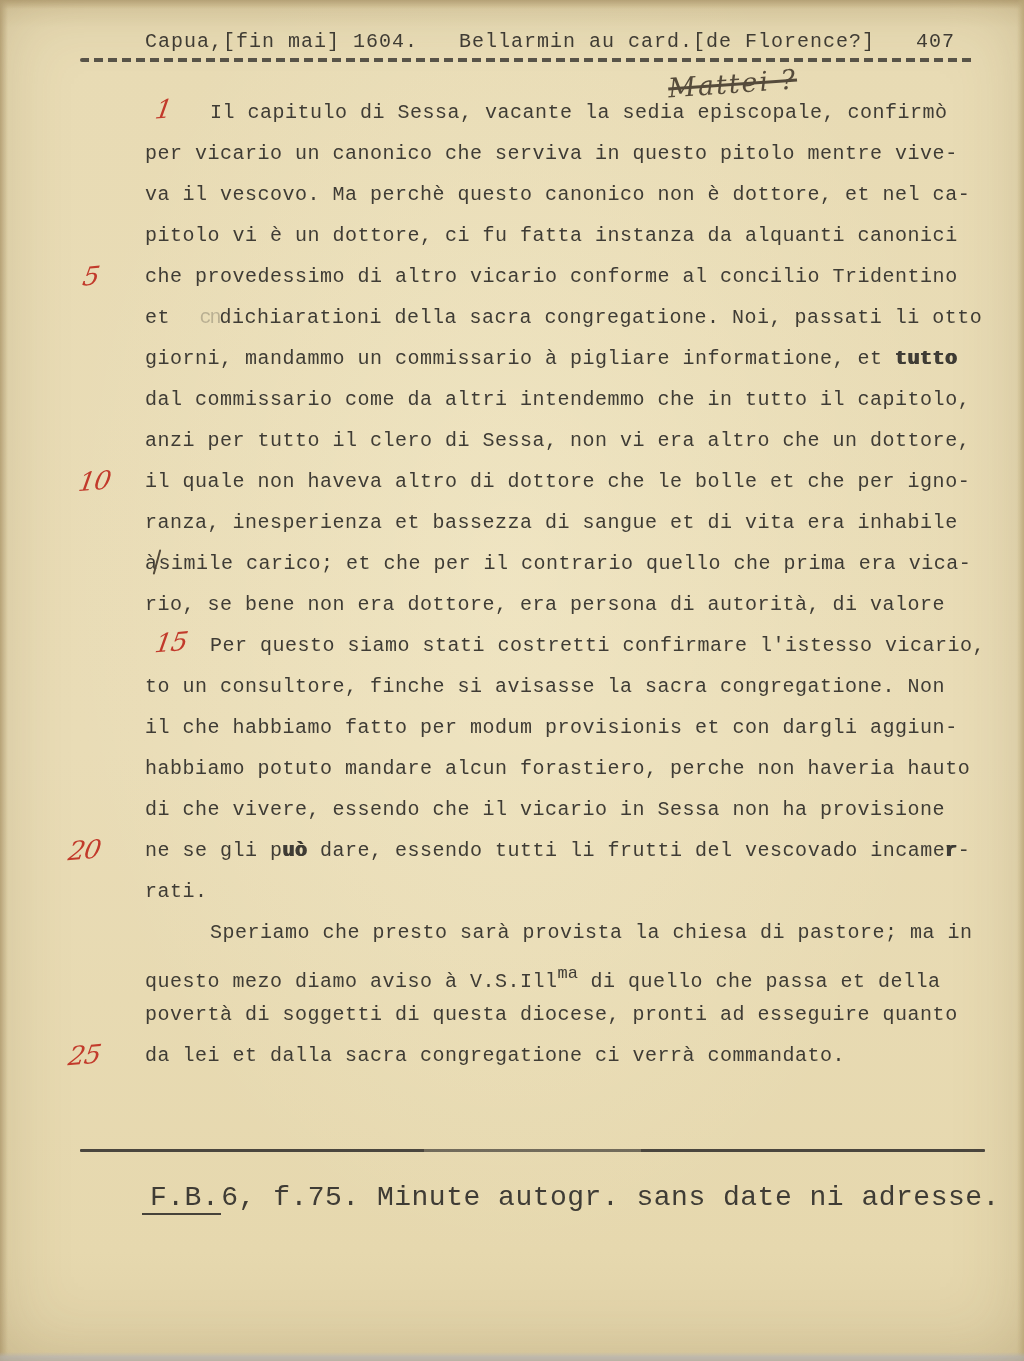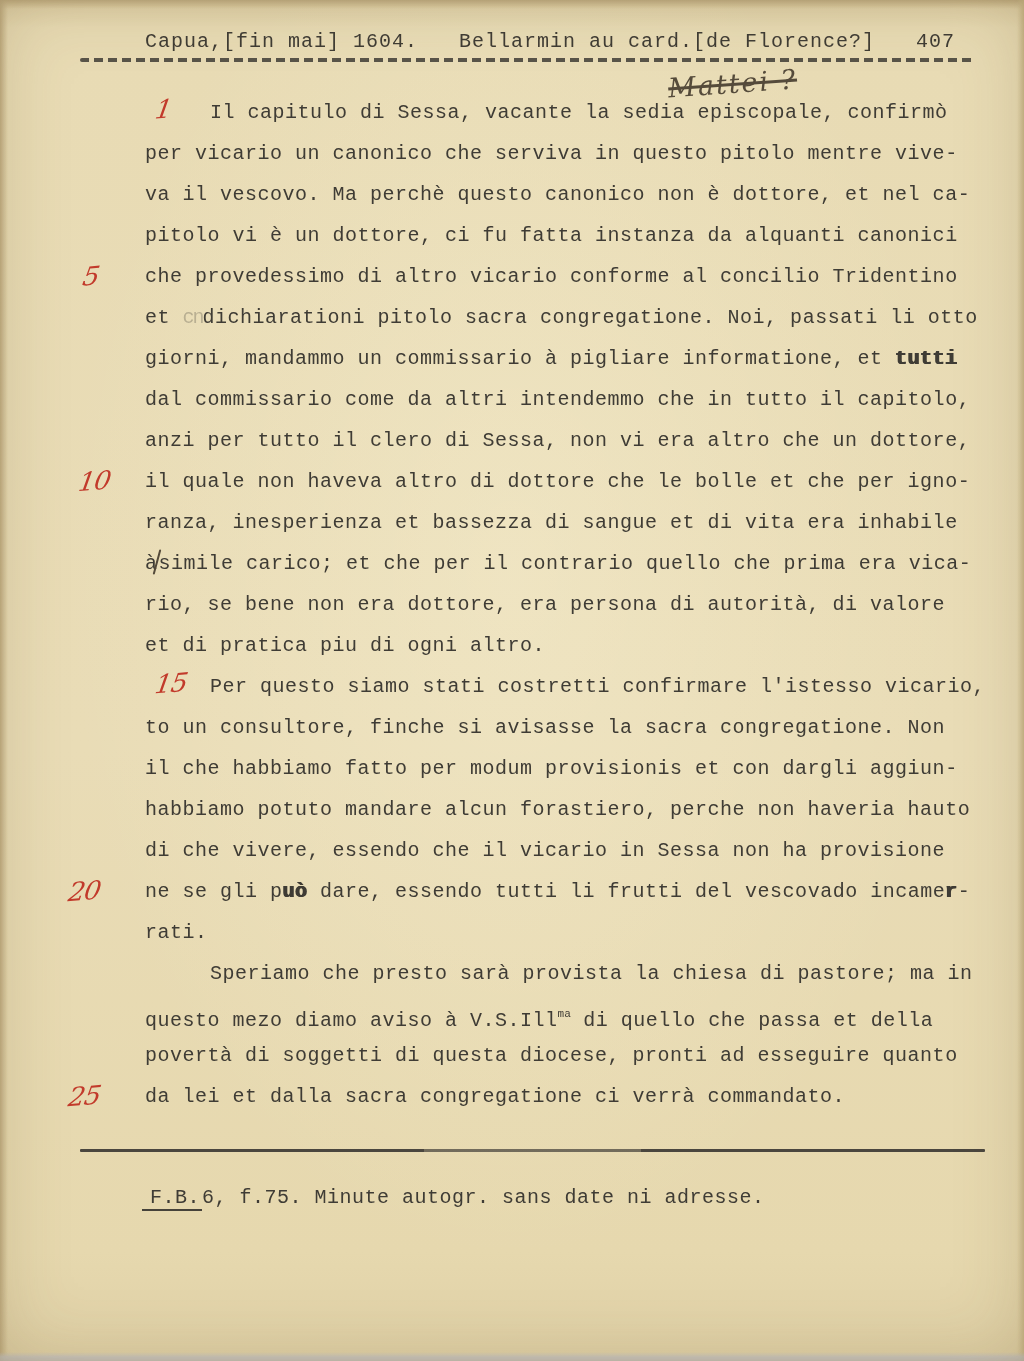--- a/index.html
+++ b/index.html
@@ -50,35 +50,35 @@
   .indent{text-indent:65px;}
   .mnum{
     position:absolute;top:1px;
     font-family:"DejaVu Serif", serif;font-style:italic;
     color:#c23a2b;font-size:26px;line-height:38px;letter-spacing:-1px;
     transform:skewX(-14deg) rotate(-5deg);
   }
   .m-a{left:-55px;} .m-b{left:-62px;} .m-c{left:-66px;}
   .m-d{left:-55px;} .m-e{left:-76px;} .m-f{left:-76px;}
   .ot{font-weight:bold;text-shadow:.6px 0 0 #3f3c35,-.6px 0 0 #3f3c35;}
-  .ghost{opacity:.28;letter-spacing:-2px;}
-  .bl sup{font-size:11px;letter-spacing:0;vertical-align:9px;}
+  .ghost{opacity:.28;letter-spacing:-2px;margin-left:17px;}
+  .bl sup{font-size:17px;letter-spacing:0;vertical-align:9px;}
   .stroke-mark{
     display:inline-block;width:2px;height:26px;background:#544a3a;
     transform:rotate(15deg);vertical-align:-6px;margin:0 1px 0 -2px;border-radius:1px;
   }
 
   .footer-rule{
     position:absolute;top:1149px;left:80px;width:905px;height:3px;
     background:linear-gradient(90deg,#4a463e 0 38%, rgba(74,70,62,.75) 38% 62%, #4a463e 62%);
     border-radius:1px;
   }
   .footer{
     position:absolute;top:1178px;left:150px;
-    font-size:20px;letter-spacing:.5px;line-height:40px;white-space:nowrap;
+    font-size:28px;letter-spacing:.5px;line-height:40px;white-space:nowrap;
   }
   .uline{border-bottom:2.5px solid #46423a;padding:0 2px 0 8px;margin-left:-8px;}
 </style>
 </head>
 <body>
 
 <div class="page">
   <div class="edge-top"></div>
   <div class="edge-left"></div>
   <div class="edge-right"></div>
@@ -100,37 +100,36 @@
       <span>Il capitulo di Sessa, vacante la sedia episcopale, confirmò</span>
     </p>
     <p class="bl"><span>per vicario un canonico che serviva in questo pitolo mentre vive-</span></p>
     <p class="bl"><span>va il vescovo. Ma perchè questo canonico non è dottore, et nel ca-</span></p>
     <p class="bl"><span>pitolo vi è un dottore, ci fu fatta instanza da alquanti canonici</span></p>
     <p class="bl">
       <span class="mnum m-b">5</span>
       <span>che provedessimo di altro vicario conforme al concilio Tridentino</span>
     </p>
     <p class="bl">
-      <span>et </span><span class="ghost">cn</span><span>dichiarationi pitolo sacra congregatione. Noi, passati li otto</span>
+      <span>et </span><span class="ghost">cn</span><span>dichiarationi della sacra congregatione. Noi, passati li otto</span>
     </p>
     <p class="bl">
-      <span>giorni, mandammo un commissario à pigliare informatione, et </span><span class="ot">tutti</span>
+      <span>giorni, mandammo un commissario à pigliare informatione, et </span><span class="ot">tutto</span>
     </p>
     <p class="bl"><span>dal commissario come da altri intendemmo che in tutto il capitolo,</span></p>
     <p class="bl"><span>anzi per tutto il clero di Sessa, non vi era altro che un dottore,</span></p>
     <p class="bl">
       <span class="mnum m-c">10</span>
       <span>il quale non haveva altro di dottore che le bolle et che per igno-</span>
     </p>
     <p class="bl"><span>ranza, inesperienza et bassezza di sangue et di vita era inhabile</span></p>
     <p class="bl">
       <span>à</span><span class="stroke-mark"></span><span>simile carico; et che per il contrario quello che prima era vica-</span>
     </p>
     <p class="bl"><span>rio, se bene non era dottore, era persona di autorità, di valore</span></p>
-    <p class="bl"><span>et di pratica piu di ogni altro.</span></p>
     <p class="bl indent">
       <span class="mnum m-d">15</span>
       <span>Per questo siamo stati costretti confirmare l'istesso vicario,</span>
     </p>
     <p class="bl"><span>to un consultore, finche si avisasse la sacra congregatione. Non</span></p>
     <p class="bl"><span>il che habbiamo fatto per modum provisionis et con dargli aggiun-</span></p>
     <p class="bl"><span>habbiamo potuto mandare alcun forastiero, perche non haveria hauto</span></p>
     <p class="bl"><span>di che vivere, essendo che il vicario in Sessa non ha provisione</span></p>
     <p class="bl">
       <span class="mnum m-e">20</span>

